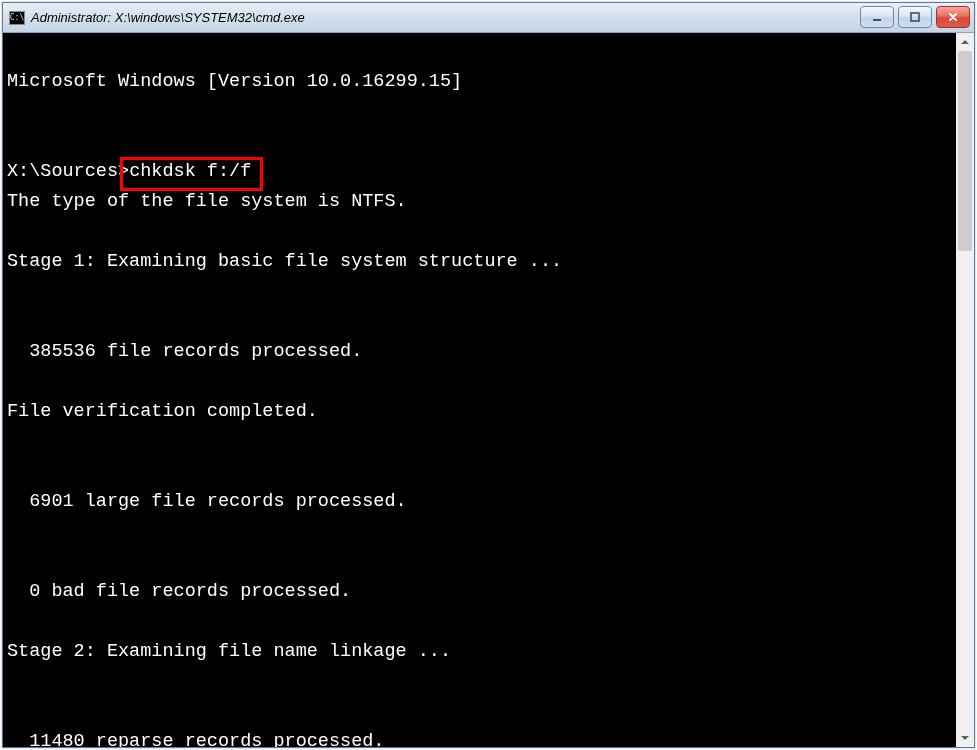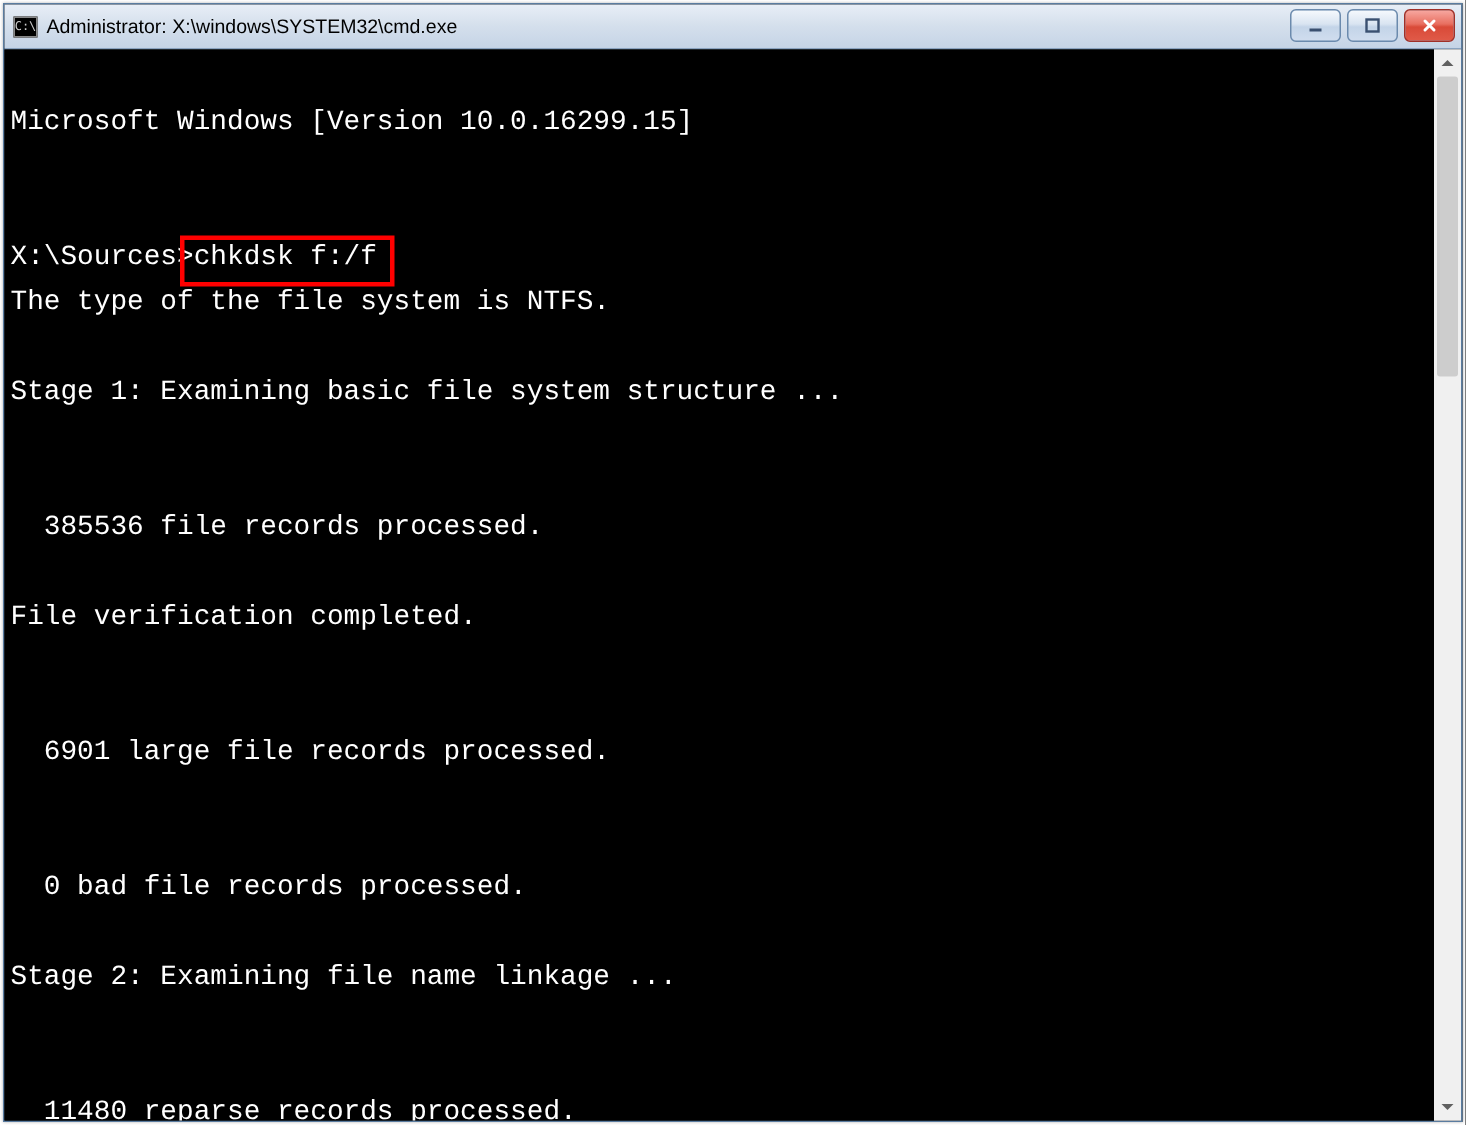--- a/index.html
+++ b/index.html
@@ -39,20 +39,21 @@
     align-items: center;
     justify-content: center;
     font-size: 8px;
     color: #ccc;
     font-family: monospace;
     margin-right: 6px;
     line-height: 1;
     padding-top:1px;
   }
   .title-text {
+    font-style: italic;
     font-size: 13px;
     color: #000;
     flex: 0 0 auto;
     text-align: right;
   }
   .win-controls {
     position: absolute;
     right: 4px;
     top: 3px;
     display: flex;

